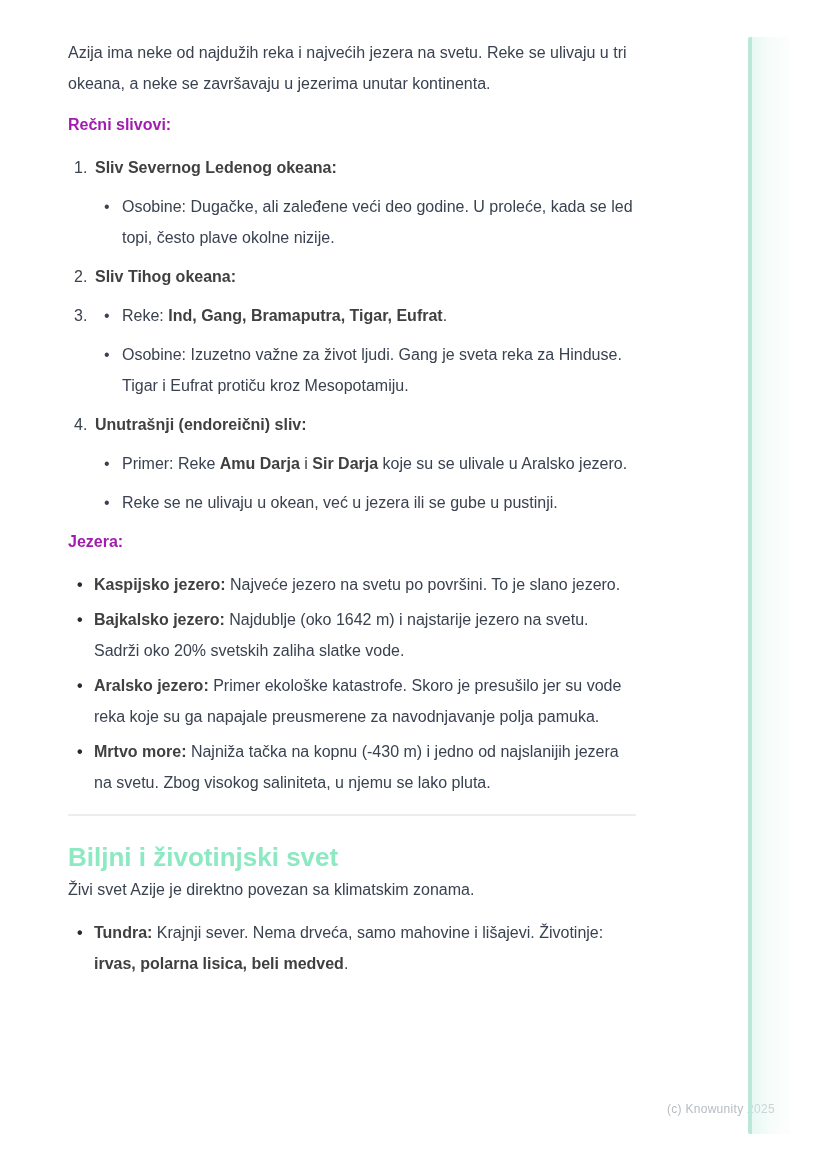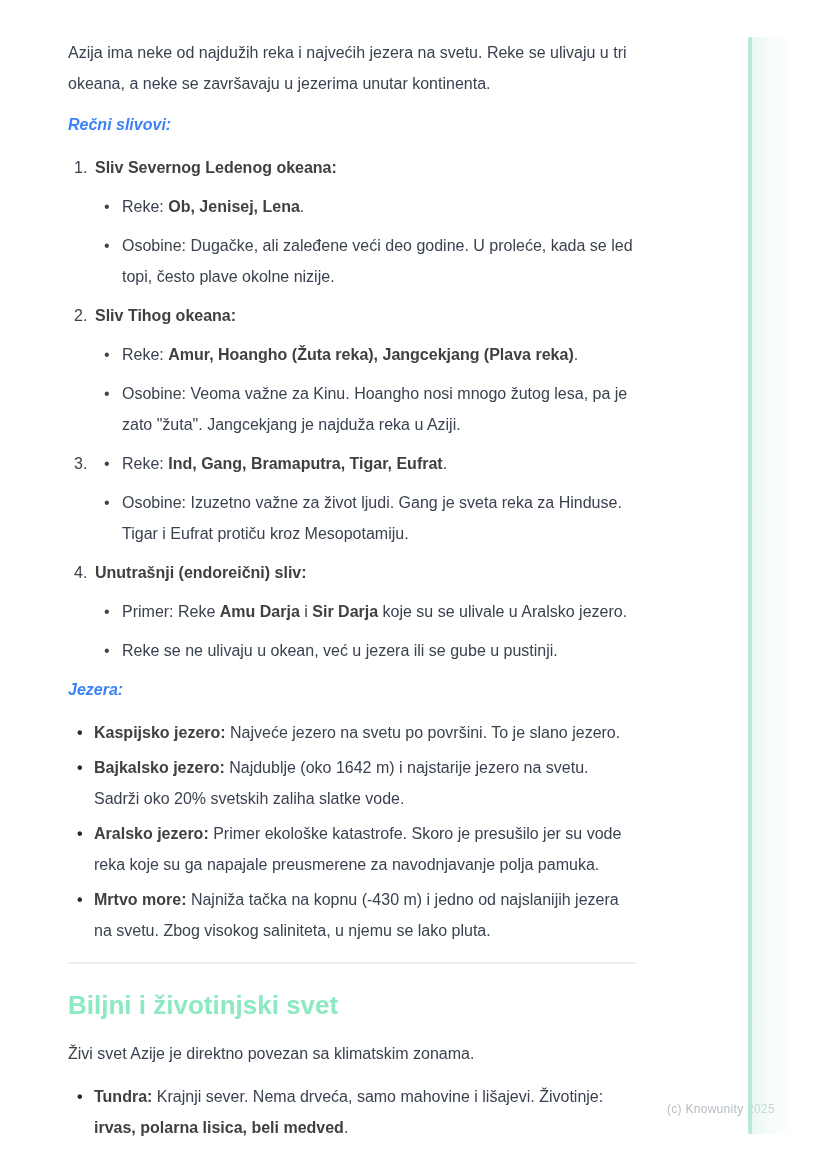--- a/index.html
+++ b/index.html
@@ -10,21 +10,21 @@
     position: relative; overflow: hidden;
   }
   .page {
     position: relative; width: 828px; height: 926px; background: #ffffff; border-radius: 17px;
   }
   .content {
     position: absolute; left: 68px; top: 37px; width: 568px;
     color: #3a4250; font-size: 16px; line-height: 31px;
   }
   .para { margin-bottom: 10px; }
-  .sec-heading { font-weight: bold; color: #3b82f6; margin-bottom: 12px; font-style: italic; }
+  .sec-heading { font-weight: bold; color: #a21caf; margin-bottom: 12px; }
   b, .bold { font-weight: bold; color: #404040; }
 
   
   ol.basins { list-style: none; counter-reset: basin; margin: 0 0 2px 0; }
   ol.basins > li { counter-increment: basin; position: relative; padding-left: 27px; margin-bottom: 4px; }
   ol.basins > li::before {
     content: counter(basin) "."; position: absolute; left: 6px; top: 0;
     color: #3a4250; font-weight: normal;
   }
   ol.basins > li > .basin-title { display: block; margin-bottom: 8px; }
@@ -40,21 +40,21 @@
   ul.toplist > li::before {
     content: "\2022"; position: absolute; left: 9px; top: 0; color: #232b38; font-weight: bold;
   }
 
   hr.section-divider {
     border: none; border-top: 2px solid #ededed;
     margin: 16px 0 24px 0; width: 568px;
   }
   h2.accent-heading {
     font-size: 26px; line-height: 34px; font-weight: bold;
-    color: #8de9c2; margin-bottom: 16px;
+    color: #8de9c2; 
   }
   .flora-intro { margin-bottom: 12px; }
 
   .side-strip {
     position: absolute; left: 748px; top: 37px; width: 42px; height: 1097px;
     background: linear-gradient(to right,
       #b9e8db 0px, #b9e8db 4px,
       rgba(214, 242, 234, 0.55) 4px,
       rgba(233, 248, 244, 0.40) 22px,
       rgba(243, 251, 248, 0.20) 42px);
@@ -74,30 +74,25 @@
   <div class="content">
 
     <p class="para">Azija ima neke od najdužih reka i najvećih jezera na svetu. Reke se ulivaju u tri okeana, a neke se završavaju u jezerima unutar kontinenta.</p>
 
     <p class="sec-heading">Rečni slivovi:</p>
 
     <ol class="basins" id="basins-list">
         <li>
           <b class="basin-title">Sliv Severnog Ledenog okeana:</b>
           <ul class="sublist">
-            <li><span>Reke: </span><b>Ob, Jenisej, Lena</b><span>.</span></li>
             <li><span>Osobine: Dugačke, ali zaleđene veći deo godine. U proleće, kada se led topi, često plave okolne nizije.</span></li>
           </ul>
         </li>
         <li>
           <b class="basin-title">Sliv Tihog okeana:</b>
-          <ul class="sublist">
-            <li><span>Reke: </span><b>Amur, Hoangho (Žuta reka), Jangcekjang (Plava reka)</b><span>.</span></li>
-            <li><span>Osobine: Veoma važne za Kinu. Hoangho nosi mnogo žutog lesa, pa je zato "žuta". Jangcekjang je najduža reka u Aziji.</span></li>
-          </ul>
         </li>
         <li>
           <ul class="sublist">
             <li><span>Reke: </span><b>Ind, Gang, Bramaputra, Tigar, Eufrat</b><span>.</span></li>
             <li><span>Osobine: Izuzetno važne za život ljudi. Gang je sveta reka za Hinduse. Tigar i Eufrat protiču kroz Mesopotamiju.</span></li>
           </ul>
         </li>
         <li>
           <b class="basin-title">Unutrašnji (endoreični) sliv:</b>
           <ul class="sublist">

